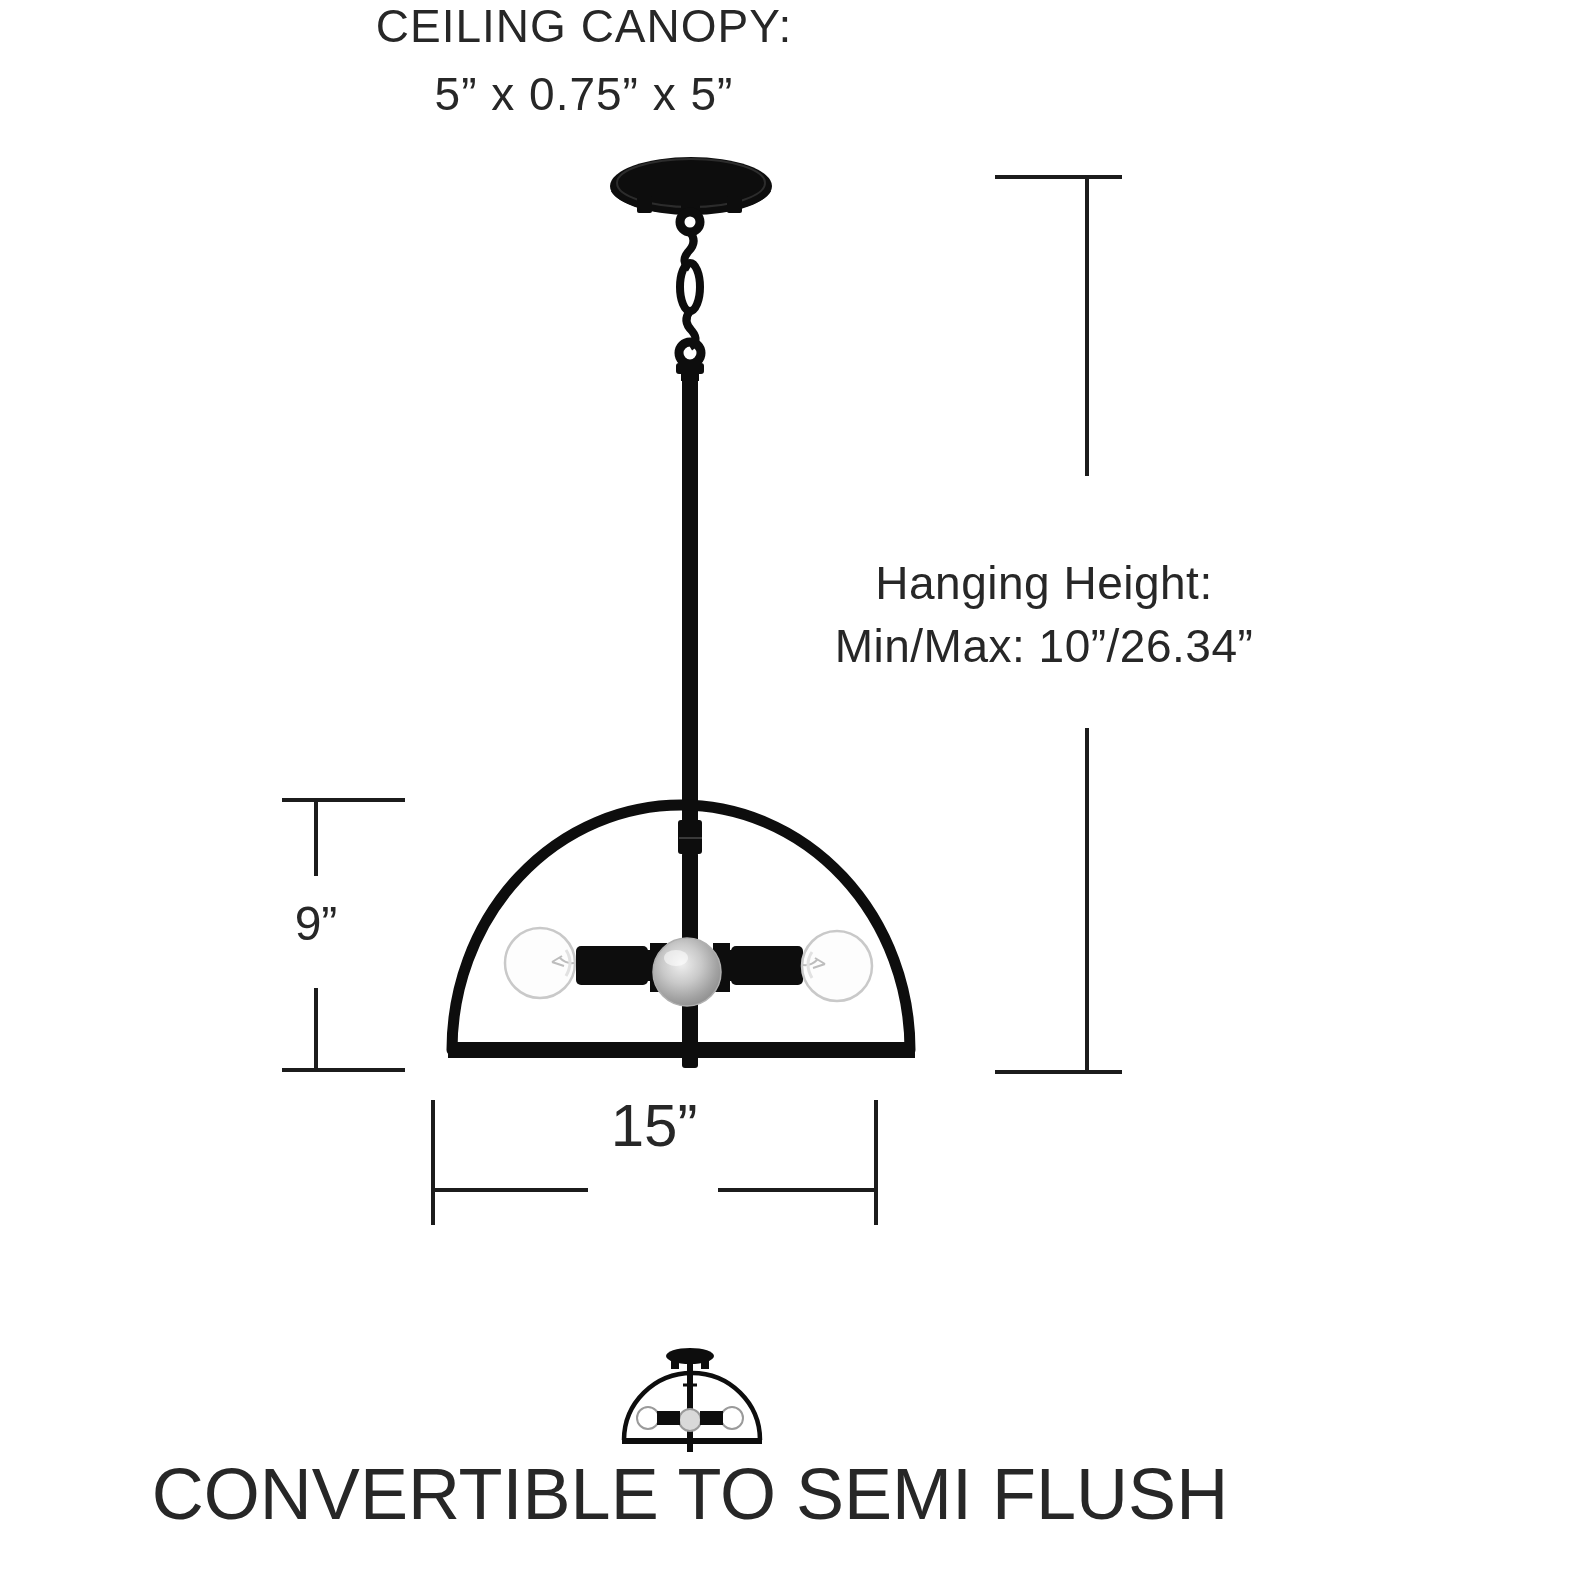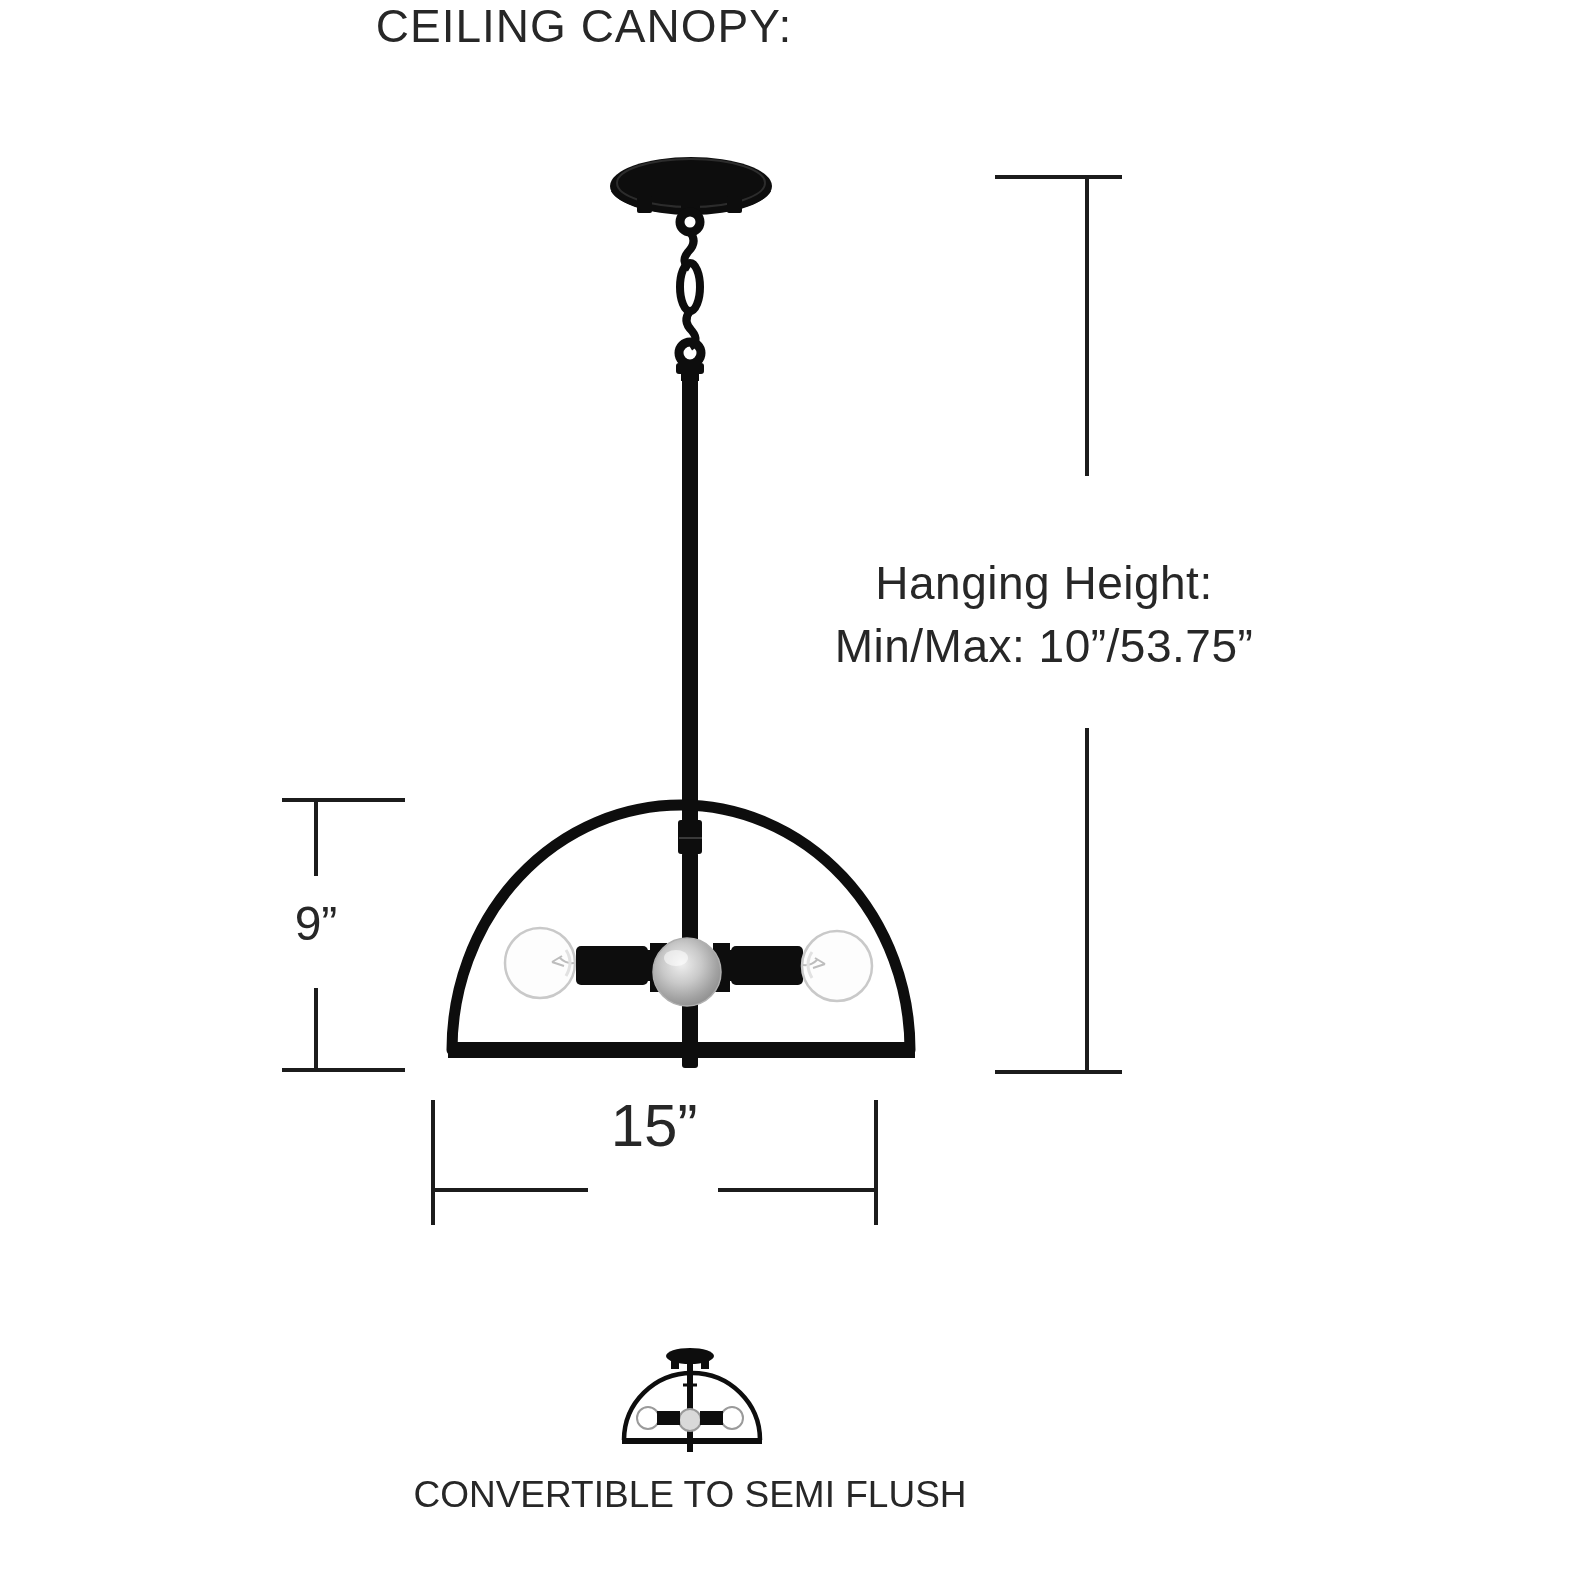--- a/index.html
+++ b/index.html
@@ -42,21 +42,21 @@
   #shade-height-label {
     left: 216px; top: 898px; width: 200px;
     font-size: 48px; line-height: 52px;
   }
   #shade-width-label {
     left: 554px; top: 1100px; width: 200px;
     font-size: 60px; line-height: 52px;
   }
   #convertible-label {
     left: 140px; top: 1462px; width: 1100px;
-    font-size: 37px; line-height: 65px; letter-spacing: 0px;
+    font-size: 72px; line-height: 65px; letter-spacing: 0px;
   }
 </style>
 </head>
 <body>
 
 <div id="canvas">
 
   <svg id="diagram-svg" viewBox="0 0 1592 1592">
     <defs>
       <radialGradient id="glassGrad" cx="42%" cy="38%" r="65%">
@@ -169,25 +169,26 @@
       <circle cx="648" cy="1418" r="11" fill="#ffffff" stroke="#9a9a9a" stroke-width="2"></circle>
       <circle cx="732" cy="1418" r="11" fill="#ffffff" stroke="#9a9a9a" stroke-width="2"></circle>
       <circle cx="690" cy="1420" r="11" fill="#d9d9d9" stroke="#9a9a9a" stroke-width="2"></circle>
       <rect x="657" y="1411" width="23" height="14" fill="#0d0d0d"></rect>
       <rect x="700" y="1411" width="23" height="14" fill="#0d0d0d"></rect>
     </g>
   </svg>
 
   <div class="label" id="canopy-label">
     <span class="line">CEILING CANOPY:</span>
+    <span class="line">5” x 0.75” x 5”</span>
   </div>
 
   <div class="label" id="hanging-label">
     <span class="line">Hanging Height:</span>
-    <span class="line">Min/Max: 10”/53.75”</span>
+    <span class="line">Min/Max: 10”/26.34”</span>
   </div>
 
   <div class="label" id="shade-height-label">9”</div>
 
   <div class="label" id="shade-width-label">15”</div>
 
   <div class="label" id="convertible-label">
     <span class="line">CONVERTIBLE TO SEMI FLUSH</span>
   </div>
 

